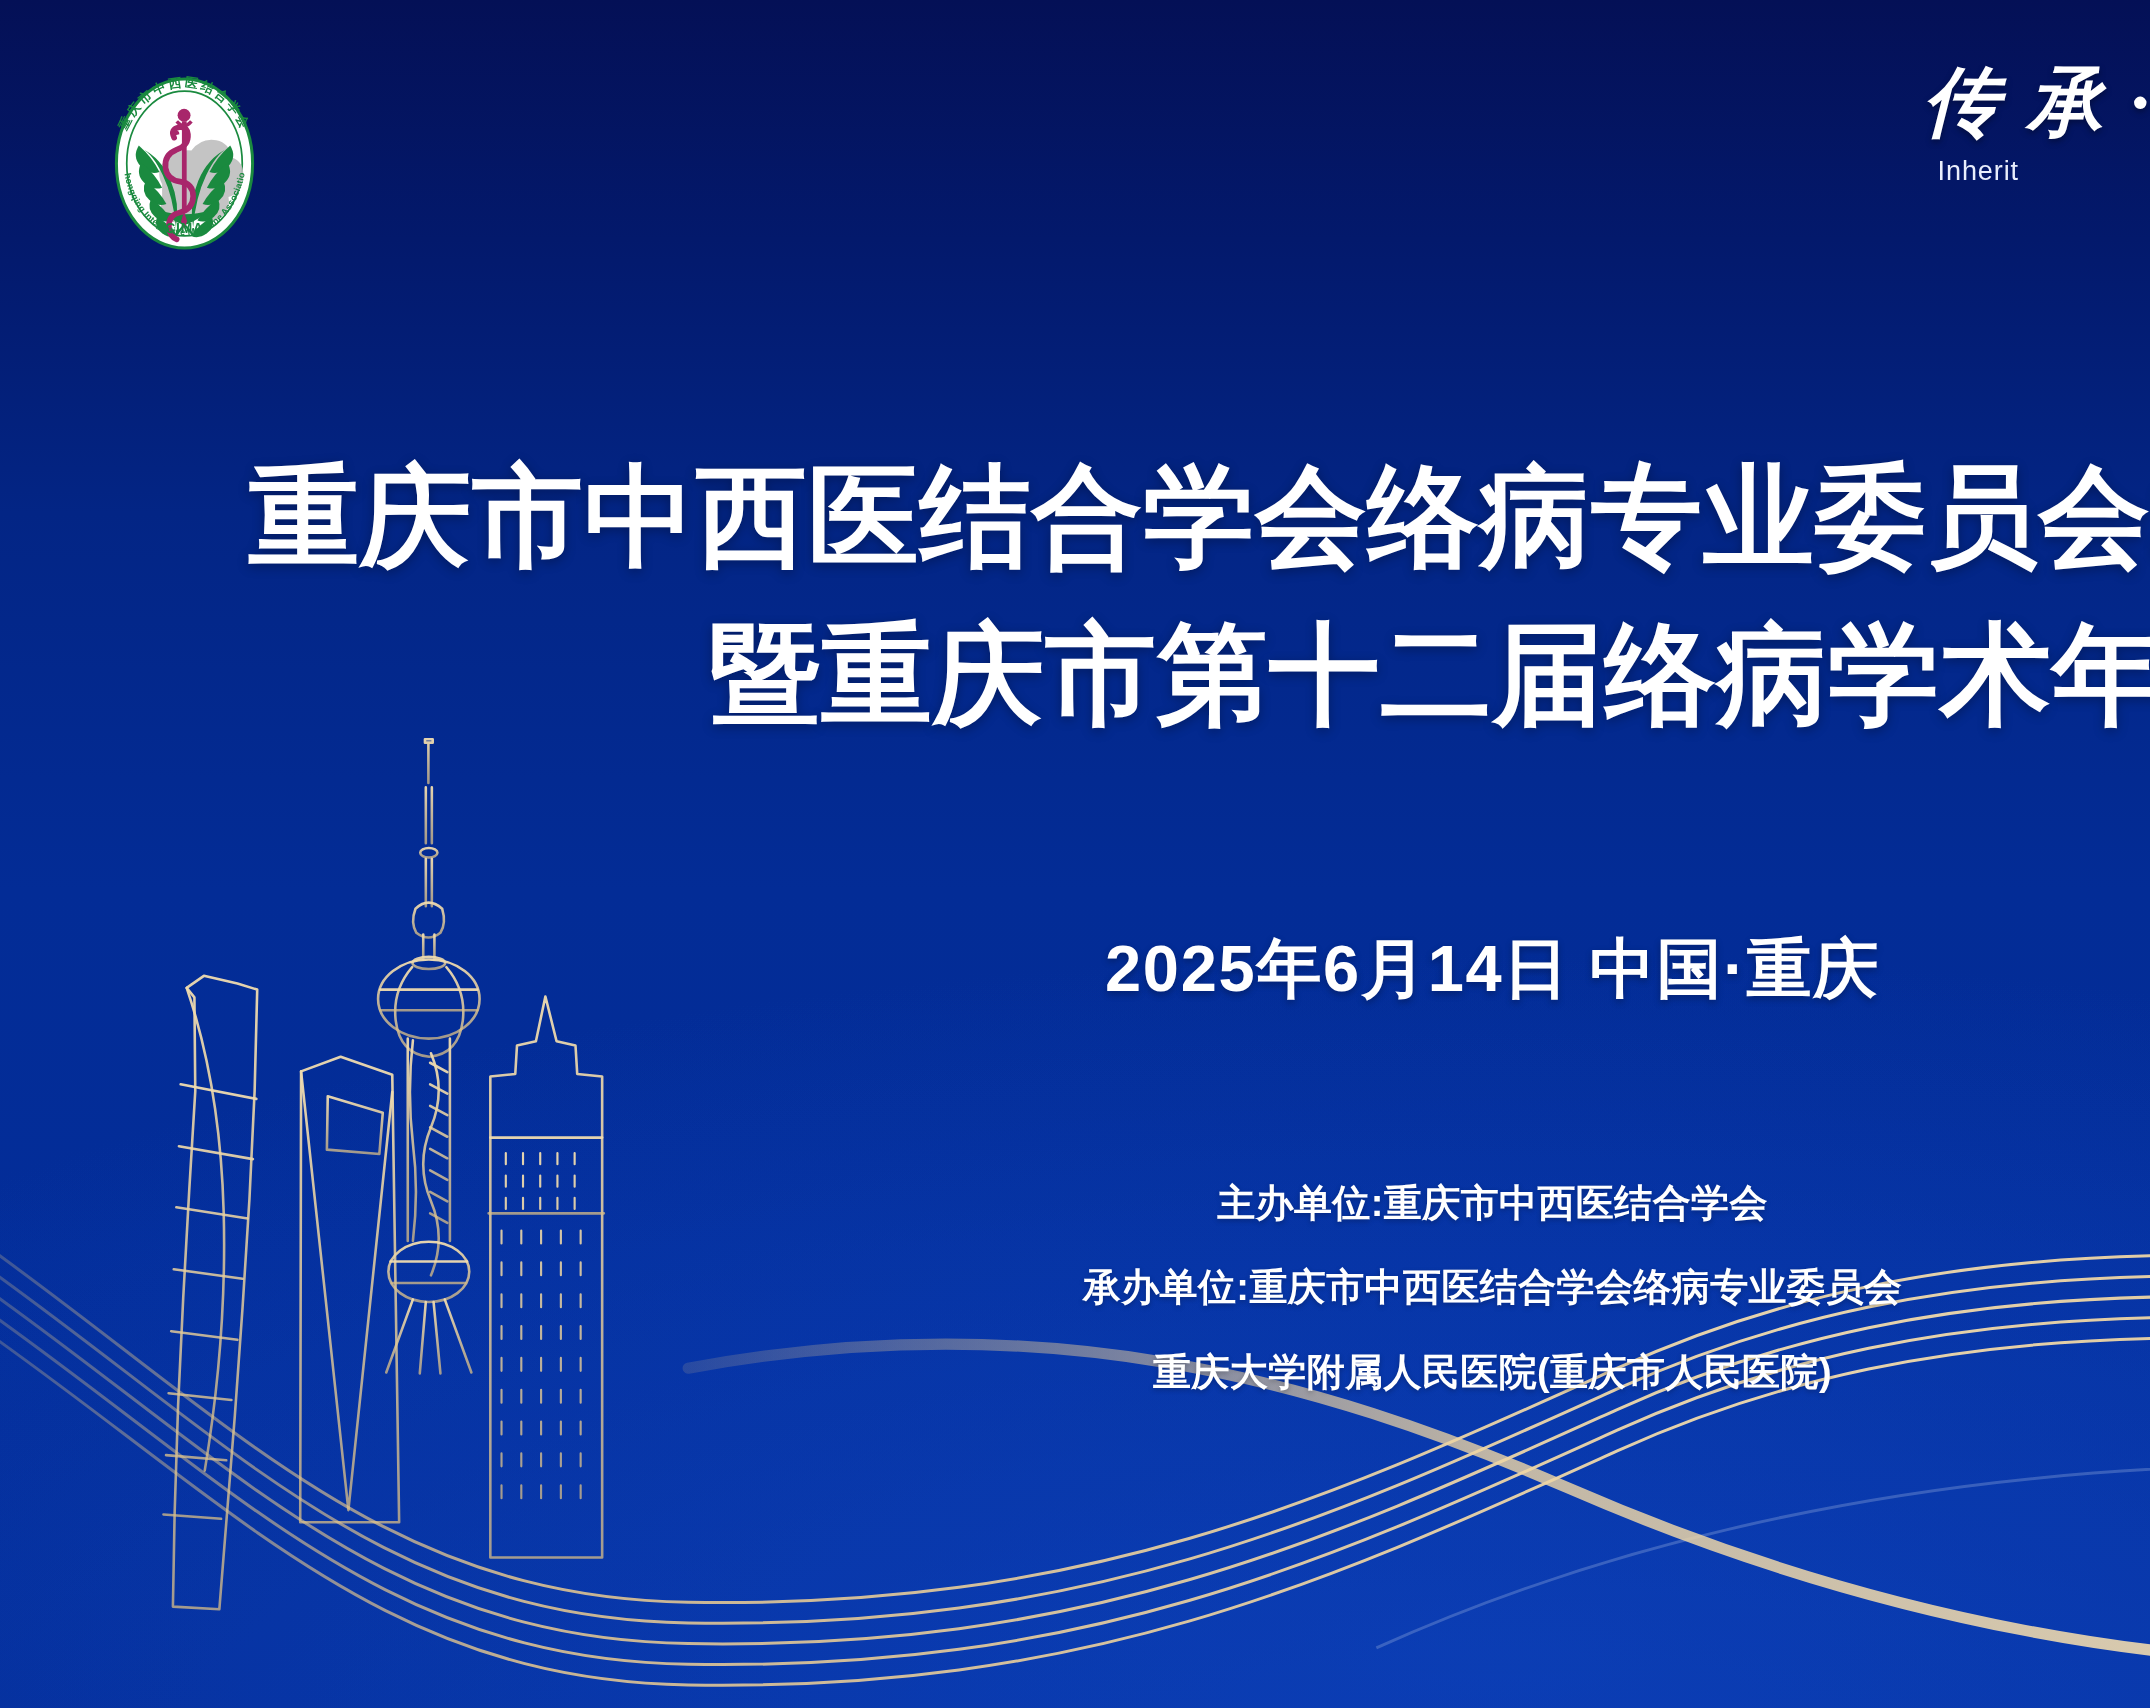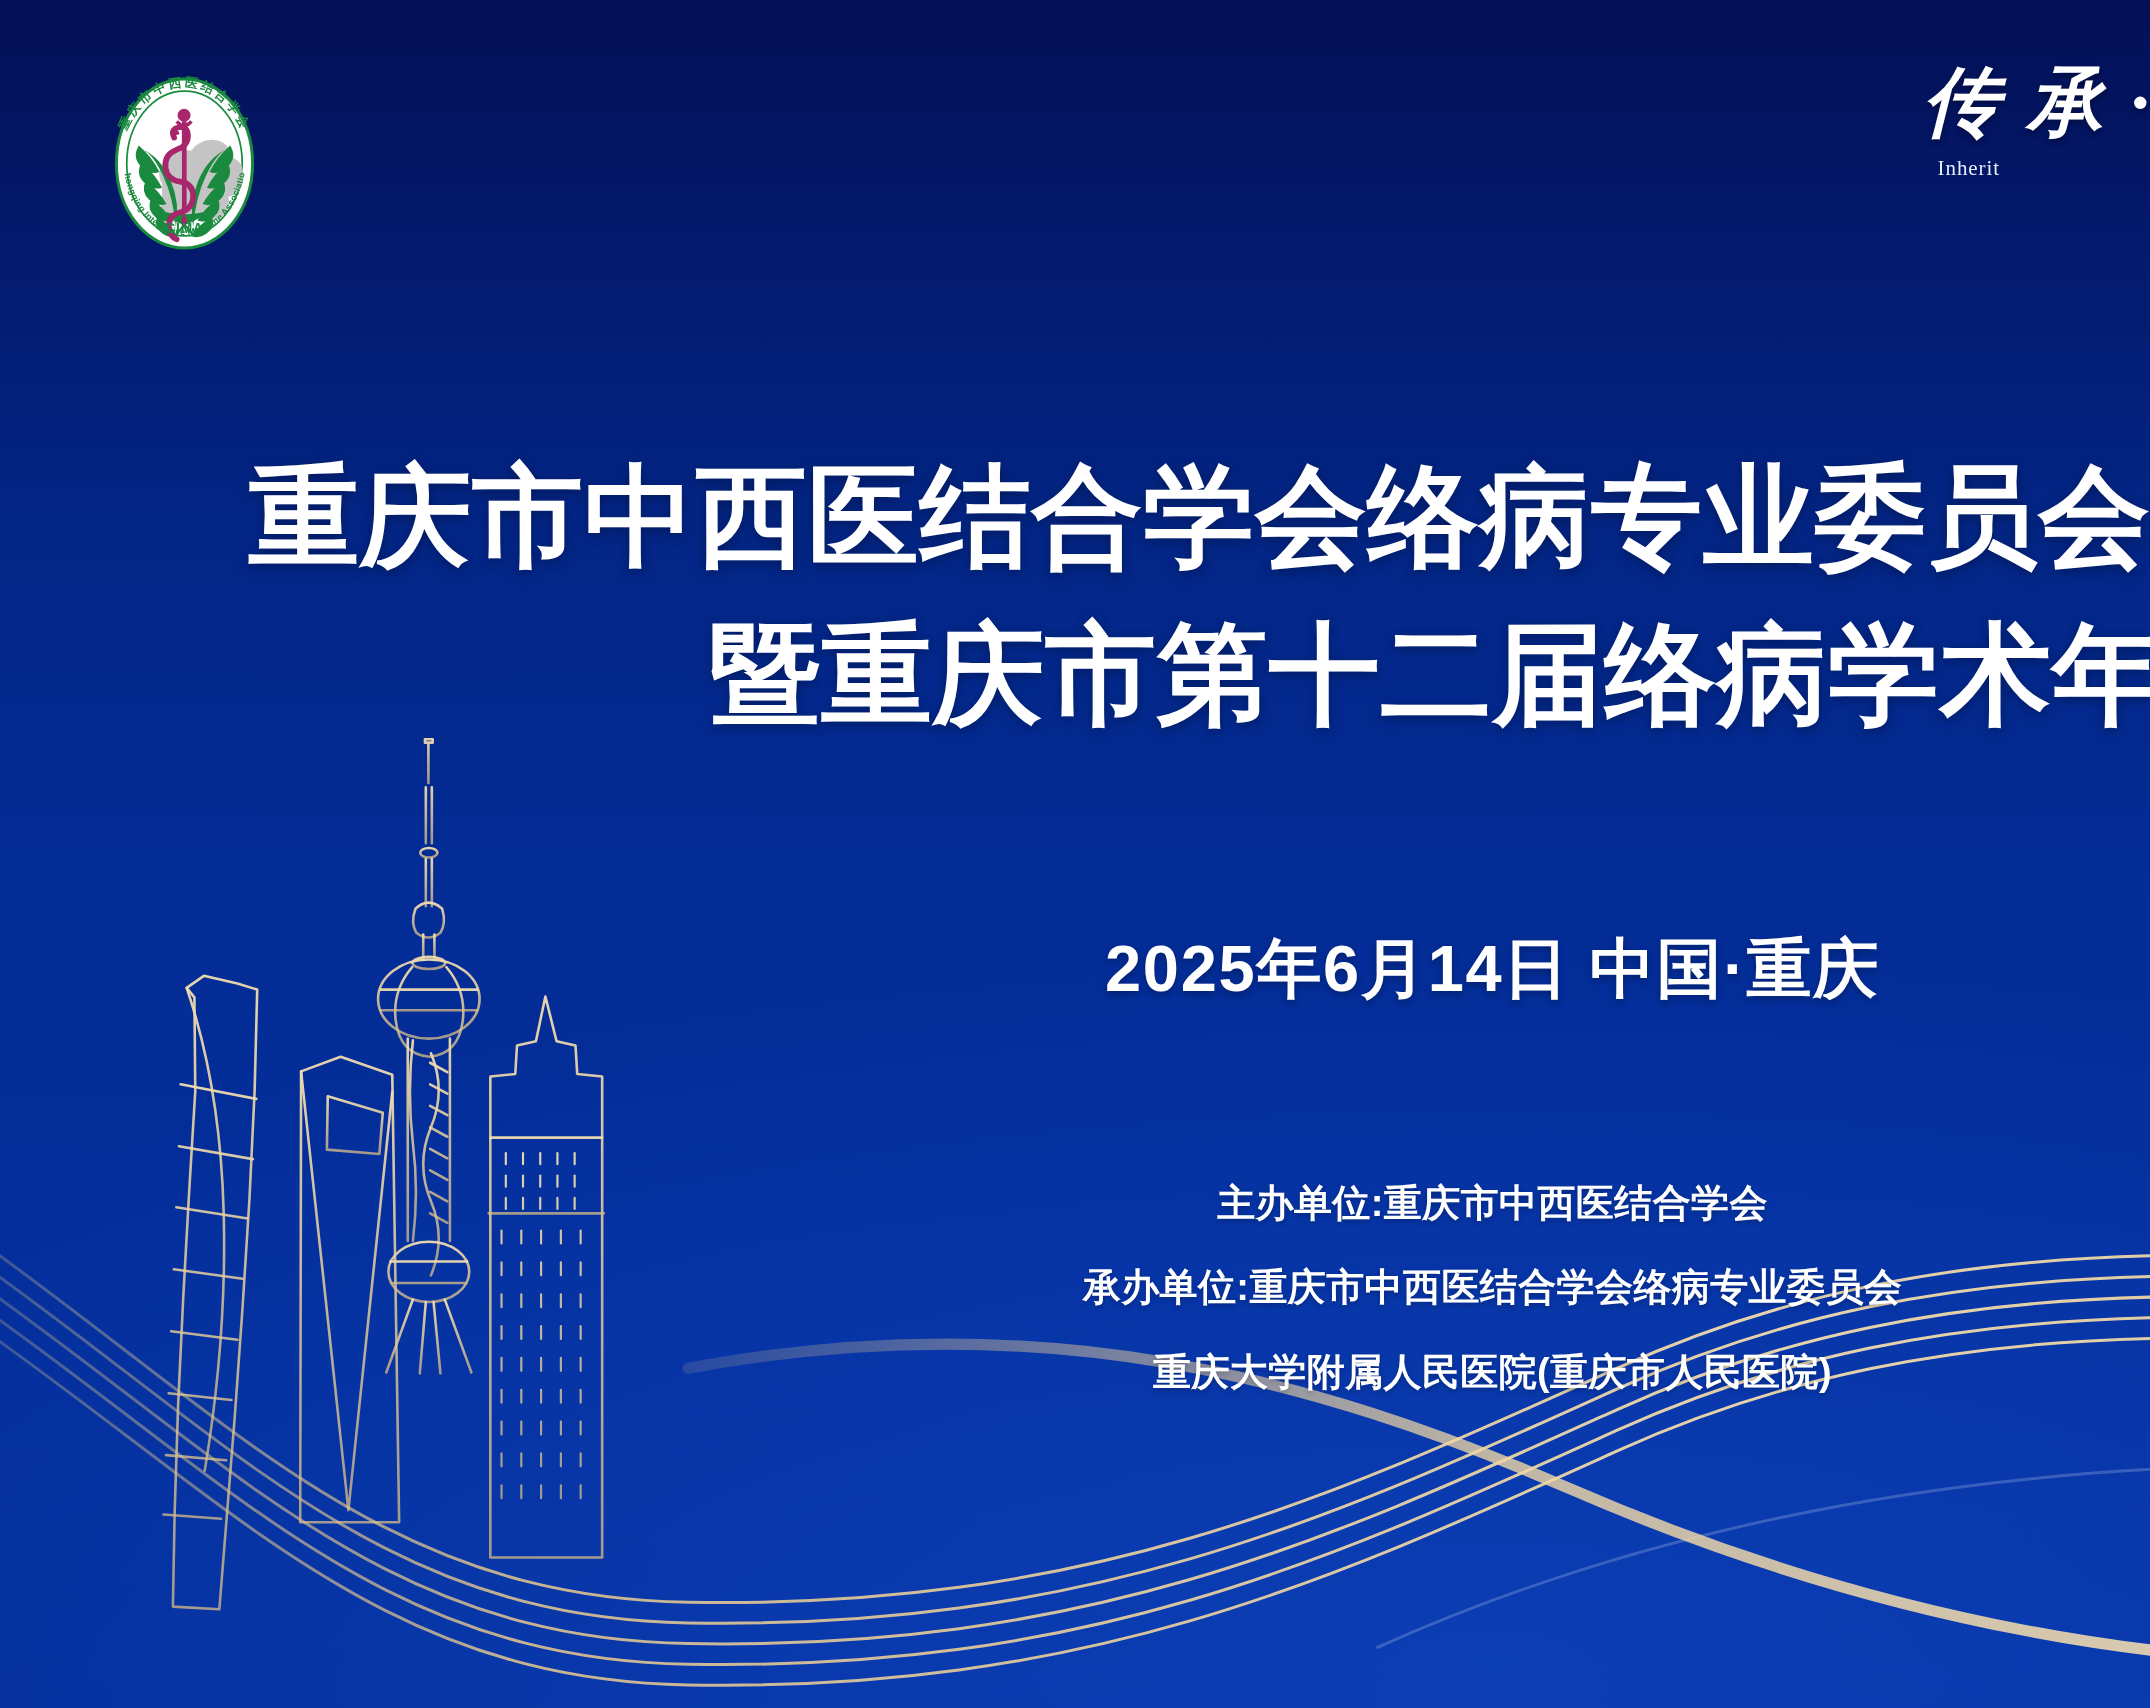--- a/index.html
+++ b/index.html
@@ -50,22 +50,22 @@
     white-space:nowrap;
     line-height:1.12;
     text-shadow:0 2.6px 6px rgba(0,0,0,0.35);
   }
   .slogan-en{
     display:flex;
     justify-content:space-between;
     padding:11.2px 14.6px 0 14.6px;
   }
   .slogan-en span{
-    font-family:Liberation Serif, serif;
-    font-size:21px;
+    font-family:Liberation Sans, sans-serif;
+    font-size:27px;
     color:#e9eefc;
     letter-spacing:0.9px;
     white-space:nowrap;
   }
 
   
   .title-wrap{
     position:absolute;
     left:0; top:439px;
     width:100%;

